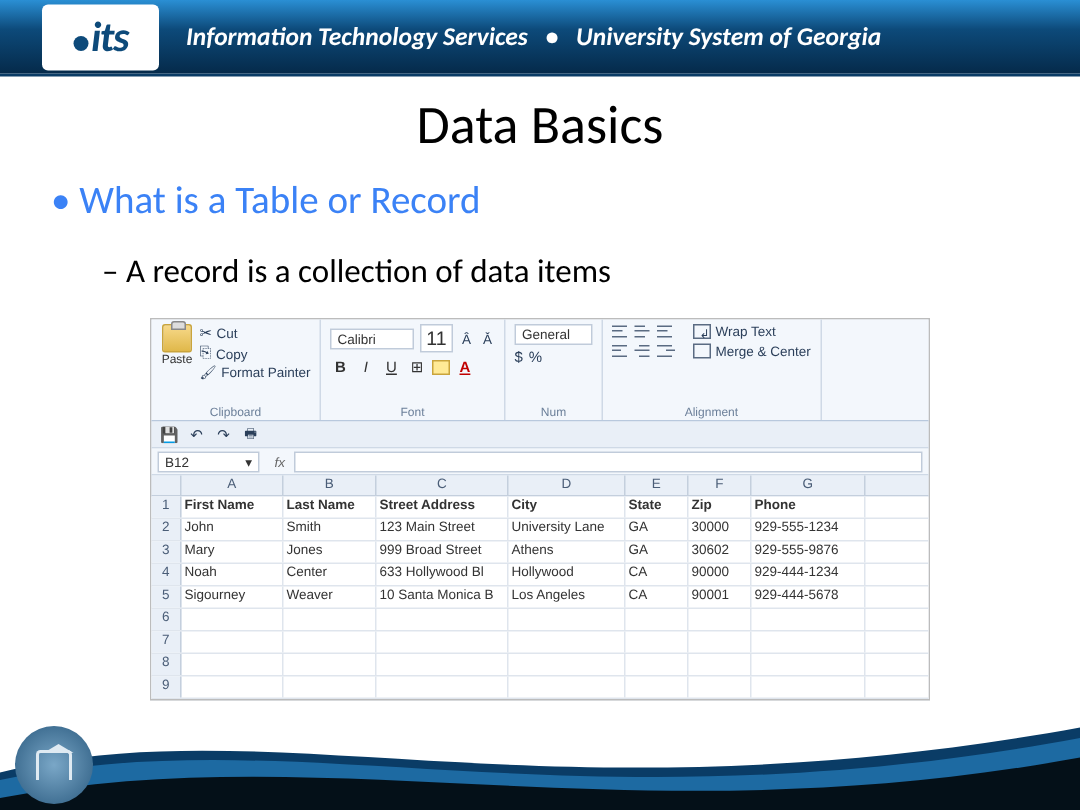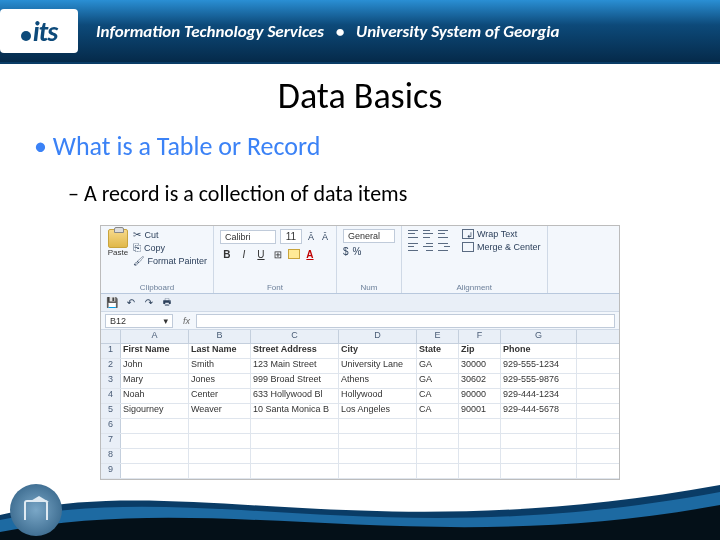--- a/index.html
+++ b/index.html
@@ -1,19 +1,19 @@
 <!DOCTYPE html>
 <html><head>
 <meta charset="utf-8">
 <style>
   * { box-sizing: border-box; margin: 0; padding: 0; }
   body { width: 720px; height: 540px; font-family: Calibri, Arial, sans-serif; background: #fff; position: relative; overflow: hidden; }
 
   
-  .header-banner { height: 64px; background: linear-gradient(to bottom, #2a8fd4 0%, #0d4a7a 40%, #052a4a 100%); display: flex; align-items: center; padding: 0 0; position: relative; border-bottom: 2px solid #0a3c66; }
+  .header-banner { height: 51px; background: linear-gradient(to bottom, #2a8fd4 0%, #0d4a7a 40%, #052a4a 100%); display: flex; align-items: center; padding: 0 28px; position: relative; border-bottom: 2px solid #0a3c66; }
   .its-logo { width: 78px; height: 44px; background: #fff; border-radius: 4px; margin-right: 18px; display:flex; align-items:center; justify-content:center; }
   .its-logo-inner { display:flex; align-items: baseline; }
   .its-dot { width:10px; height:10px; background:#0d4a7a; border-radius:50%; margin-right:2px; }
   .its-text { font-size:28px; font-weight:700; color:#0d4a7a; font-style:italic; letter-spacing:-1px; }
   .header-text { color:#fff; font-size:17px; font-weight:600; font-style:italic; }
   .header-dot { margin: 0 8px; }
 
   
   .slide-title { text-align:center; font-size:36px; font-weight:400; color:#000; margin-top:10px; font-family: Calibri, sans-serif; }
 
@@ -43,21 +43,21 @@
   .clip-ic::before { content:""; position:absolute; top:-3px; left:5px; width:8px; height:4px; border:1px solid #888; border-radius:2px 2px 0 0; background:#ddd; }
   .paste-mini { font-size:8px; }
   .mini-stack { display:flex; flex-direction:column; gap:2px; font-size:9px; color:#2b3f5a; }
   .mini-row { display:flex; align-items:center; gap:3px; }
   .scissors-icon::before { content:"✂"; font-size:10px; }
   .copy-icon::before { content:"⎘"; font-size:10px; }
   .brush-icon::before { content:"🖌"; font-size:9px; }
 
   .font-top { display:flex; gap:4px; align-items:center; margin-bottom:3px; }
   .font-name { border:1px solid #c0cbda; background:#fff; padding:1px 4px; width:56px; font-size:9px; }
-  .font-size { border:1px solid #c0cbda; background:#fff; padding:1px 3px; width:22px; font-size:10px; text-align:center; }
+  .font-size { border:1px solid #c0cbda; background:#fff; padding:1px 3px; width:22px; font-size:13px; text-align:center; }
   .tinybtn { font-size:9px; color:#2b3f5a; padding:0 2px; }
   .font-bot { display:flex; gap:3px; align-items:center; }
   .bbtn { width:14px; height:14px; display:flex; align-items:center; justify-content:center; font-size:10px; }
   .bold { font-weight:700; }
   .ital { font-style:italic; }
   .und { text-decoration:underline; }
   .color-a { color:#c00000; font-weight:700; text-decoration:underline; }
   .fill-sw { width:12px; height:10px; background:#ffea96; border:1px solid #c9a43c; }
 
   .align-group .arow { display:flex; gap:3px; }

